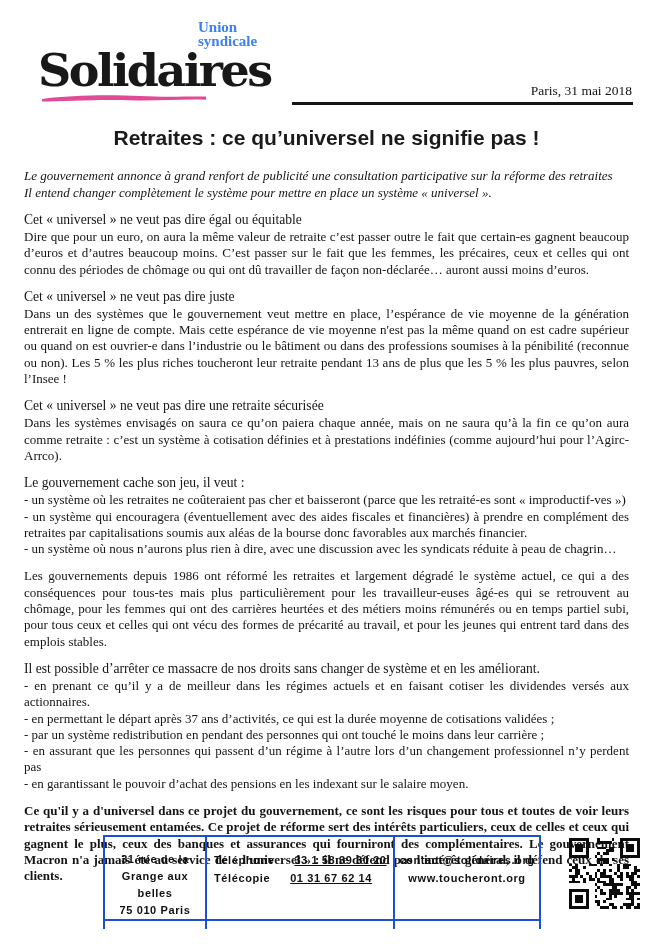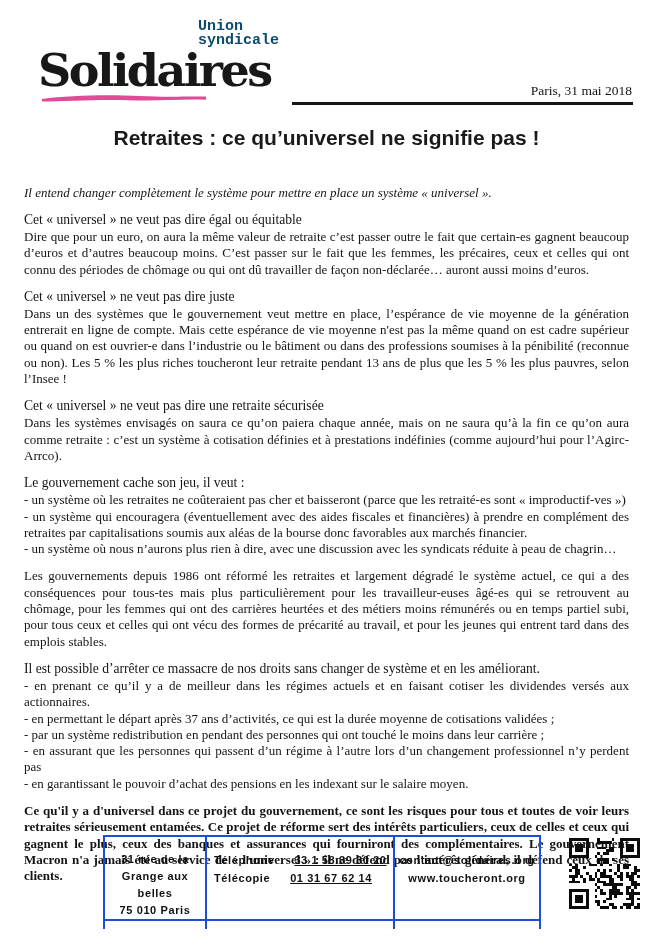--- a/index.html
+++ b/index.html
@@ -11,22 +11,22 @@
     background: #ffffff;
     color: #1b1b1b;
     font-family: "Liberation Serif", serif;
     overflow: hidden;
   }
 
   
   .logo-block { position: absolute; left: 38px; top: 20px; width: 240px; }
   .logo-union {
     margin-left: 160px;
-    font-family: Liberation Mono, monospace;
-    font-size: 15px; line-height: 14px; font-weight: 600; color: #0c4a6e;
+    font-family: Liberation Serif, serif;
+    font-size: 15px; line-height: 14px; font-weight: 600; color: #3b82f6;
   }
   .logo-name {
     font-family: "DejaVu Serif", serif;
     font-weight: bold;
     font-size: 46px; line-height: 44px;
     letter-spacing: -2.5px;
     color: #181818;
     transform: scaleY(0.98);
   }
   .logo-underline-svg { display: block; margin: 1px 0 0 2px; }
@@ -95,21 +95,21 @@
     </svg>
   </div>
 
   <div class="dateline">Paris, 31 mai 2018</div>
   <div class="header-rule"></div>
 
   <div class="content">
     <h1 class="title">Retraites : ce qu’universel ne signifie pas !</h1>
 
     <p class="intro">
-      <br>
+      <span>Le gouvernement annonce à grand renfort de publicité une consultation participative sur la réforme des retraites</span><br>
       <span>Il entend changer complètement le système pour mettre en place un système « universel ».</span>
     </p>
 
     <section>
       <h2 class="section-heading">Cet « universel » ne veut pas dire égal ou équitable</h2>
       <p class="body-text">Dire que pour un euro, on aura la même valeur de retraite c’est passer outre le fait que certain-es gagnent beaucoup d’euros et d’autres beaucoup moins.  C’est passer sur le fait que les femmes, les précaires, ceux et celles qui ont connu des périodes de chômage ou qui ont dû travailler de façon non-déclarée… auront aussi moins d’euros.</p>
     </section>
 
     <section>
       <h2 class="section-heading">Cet « universel » ne veut pas dire juste</h2>

